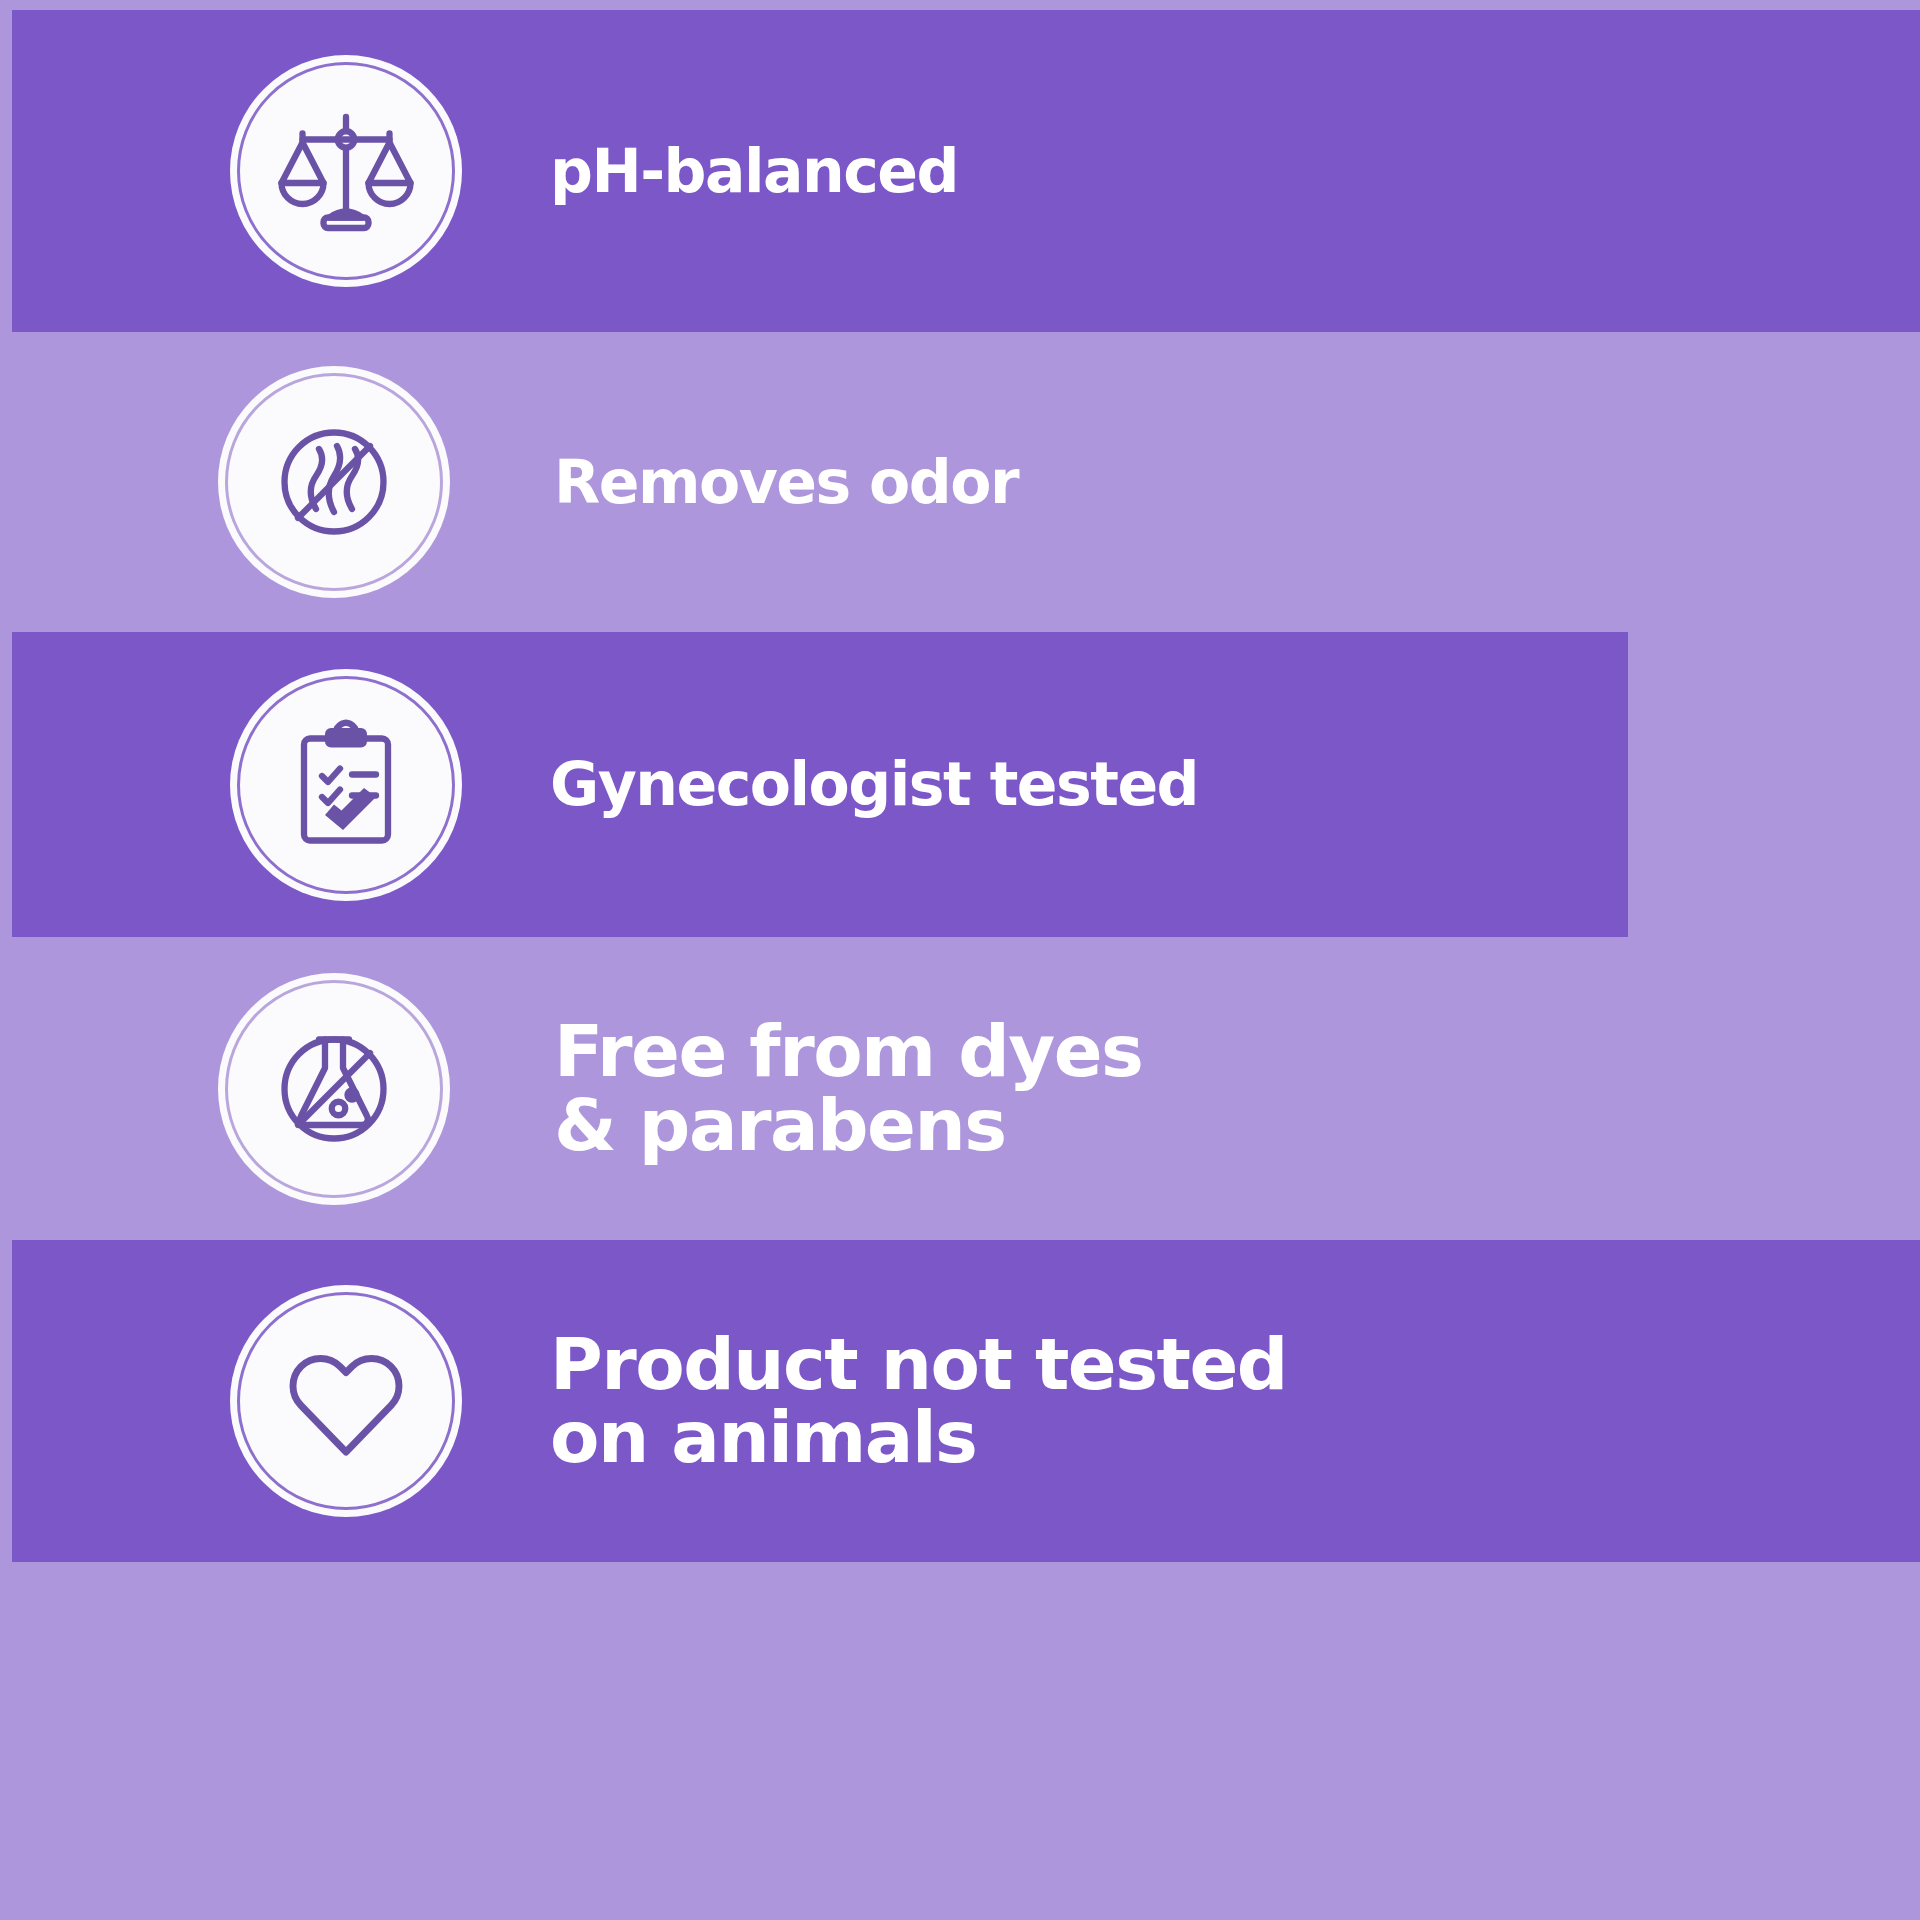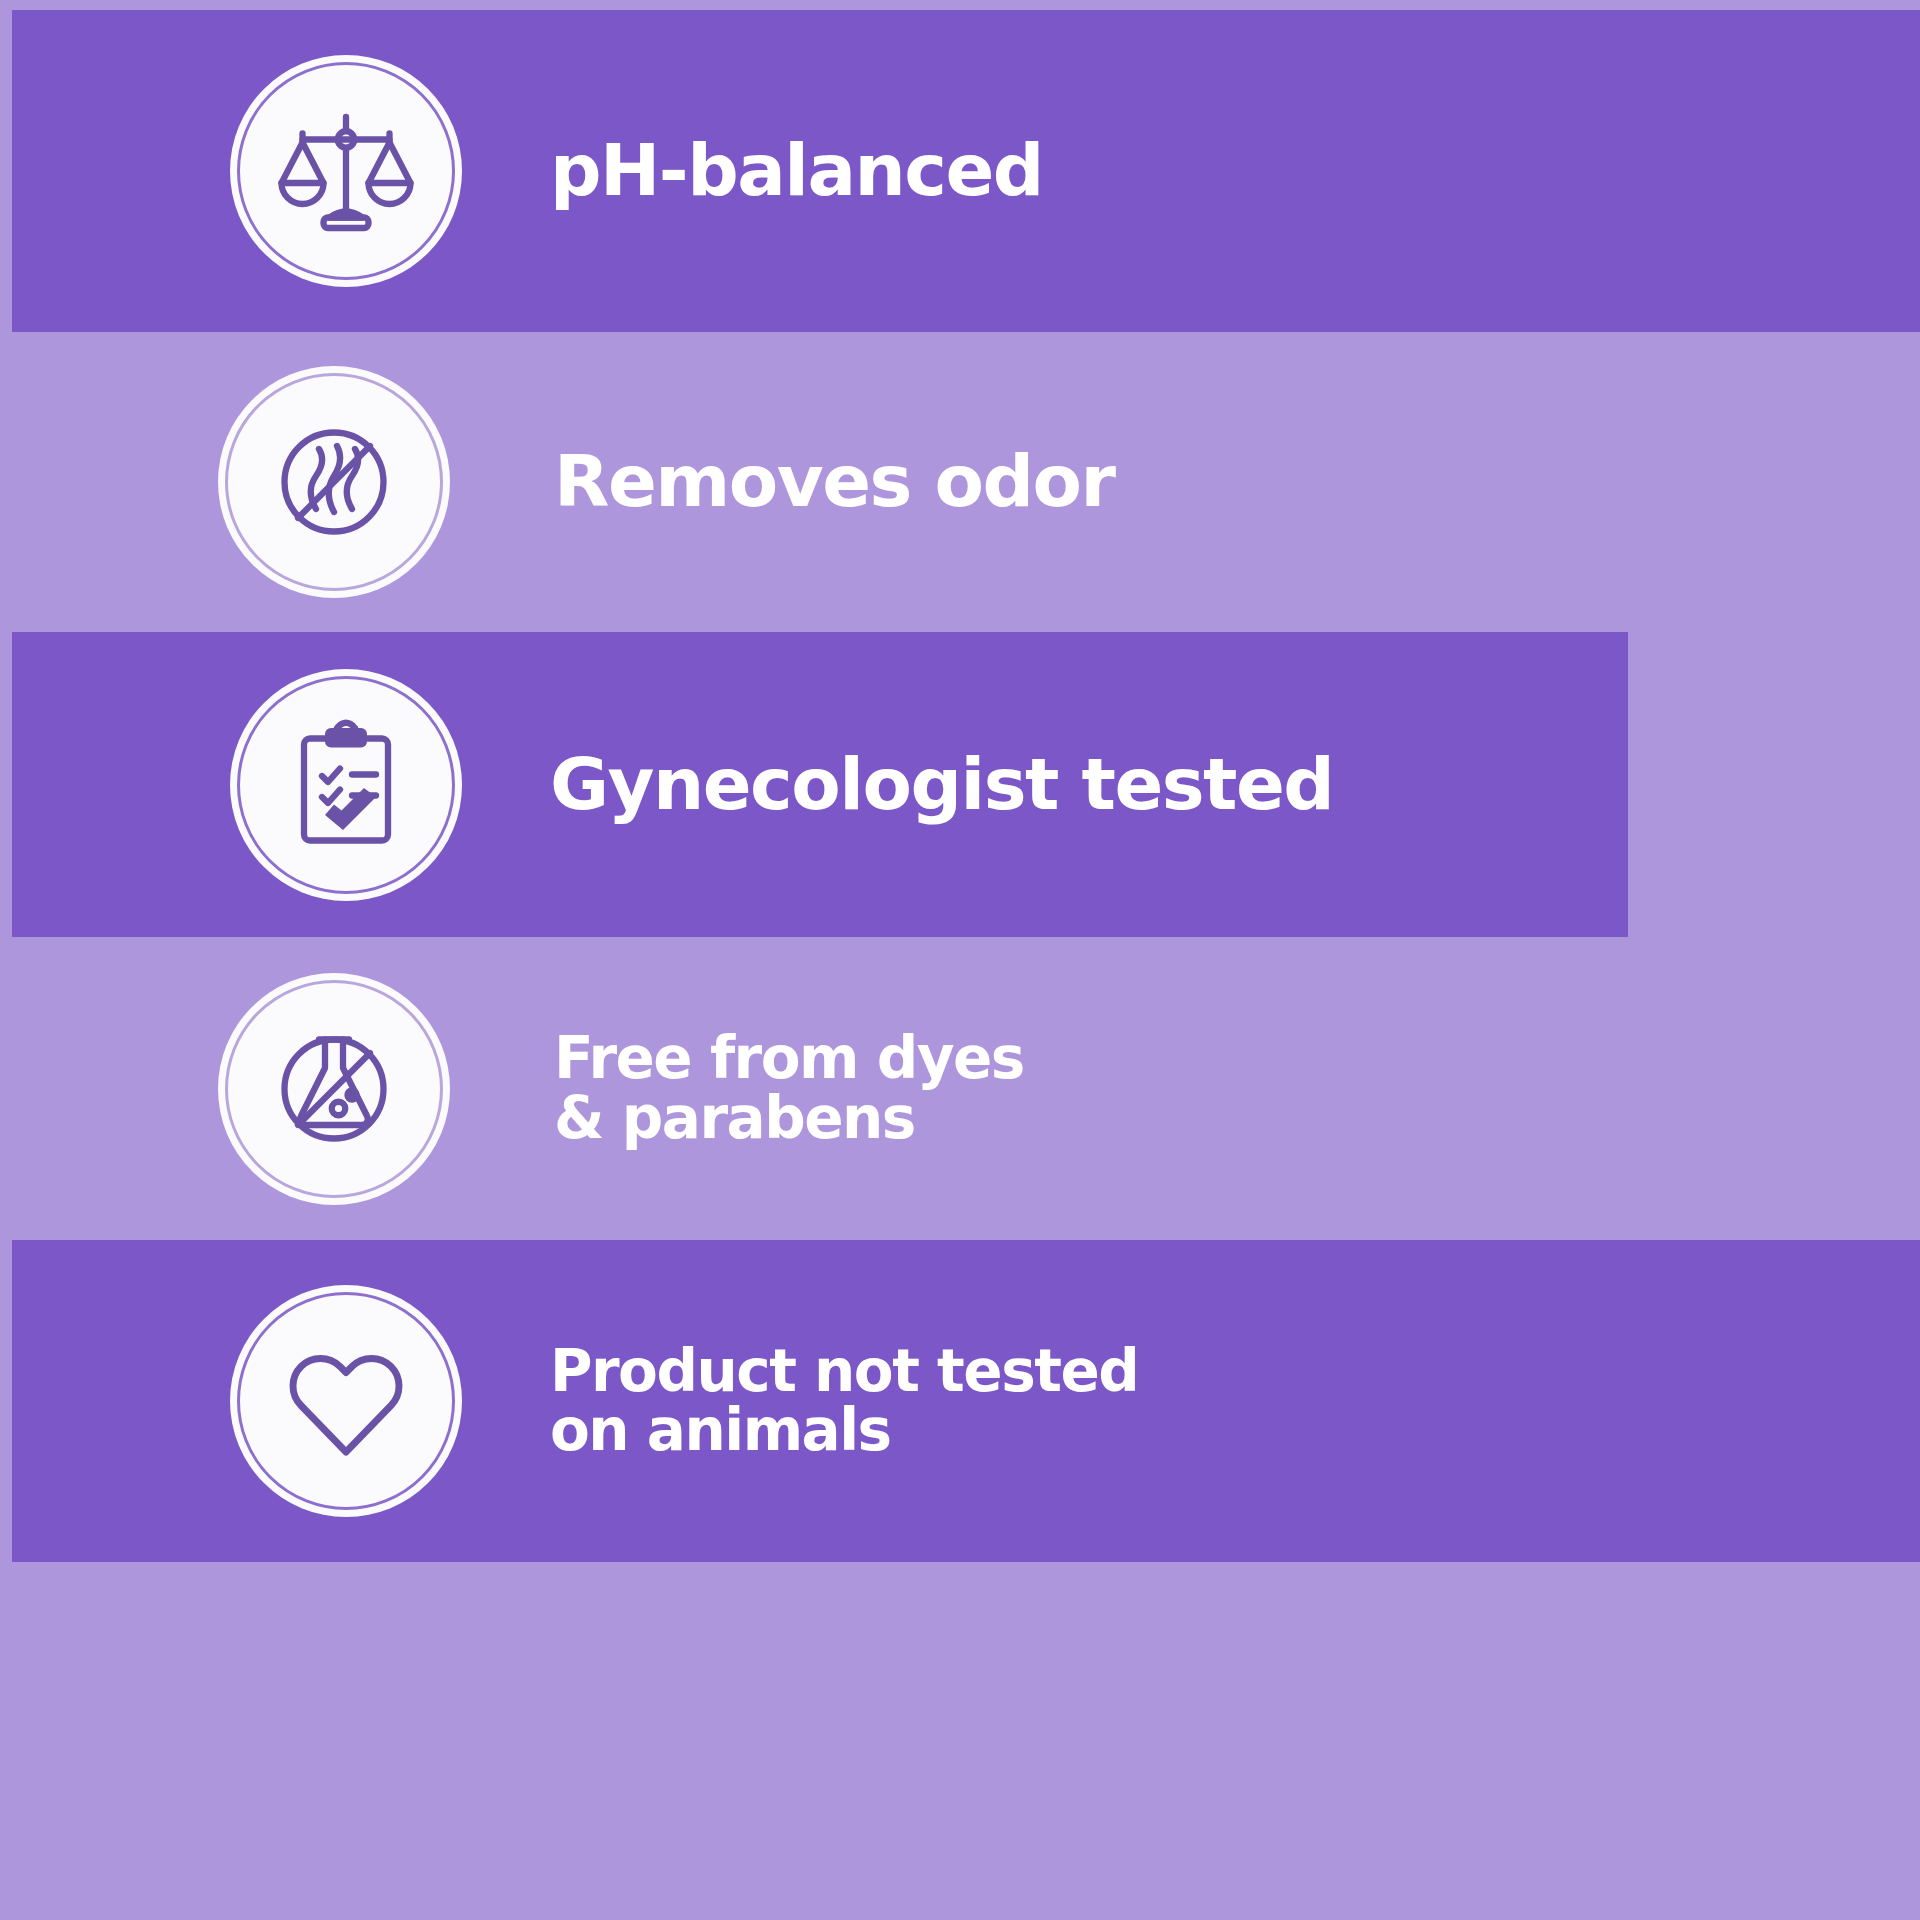--- a/index.html
+++ b/index.html
@@ -56,28 +56,28 @@
     border: 3px solid #b9a6dd;
     pointer-events: none;
   }
   .badge.ring-dark::after { border-color: #8d6fce; }
   .badge svg { width: 150px; height: 150px; display: block; position: relative; z-index: 2; }
 
   
   .label {
     margin-left: 88px;
     color: #ffffff;
-    font-size: 72px;
+    font-size: 60px;
     line-height: 1.05;
     font-weight: 700;
     letter-spacing: -1.5px;
     white-space: pre-line;
     font-family: "DejaVu Sans", "Liberation Sans", sans-serif;
   }
-  .label.two-line { font-size: 58px; line-height: 1.02; }
+  .label.two-line { font-size: 72px; line-height: 1.02; }
 </style>
 </head>
 <body>
 
 <div class="canvas">
 
   <div class="band dark band-0">
     <div class="badge ring-dark">
       <svg viewBox="0 0 100 100" fill="none" stroke="#6a53a6" stroke-width="4.2" stroke-linecap="round" stroke-linejoin="round">
         <line x1="50" y1="14" x2="50" y2="78"></line>

